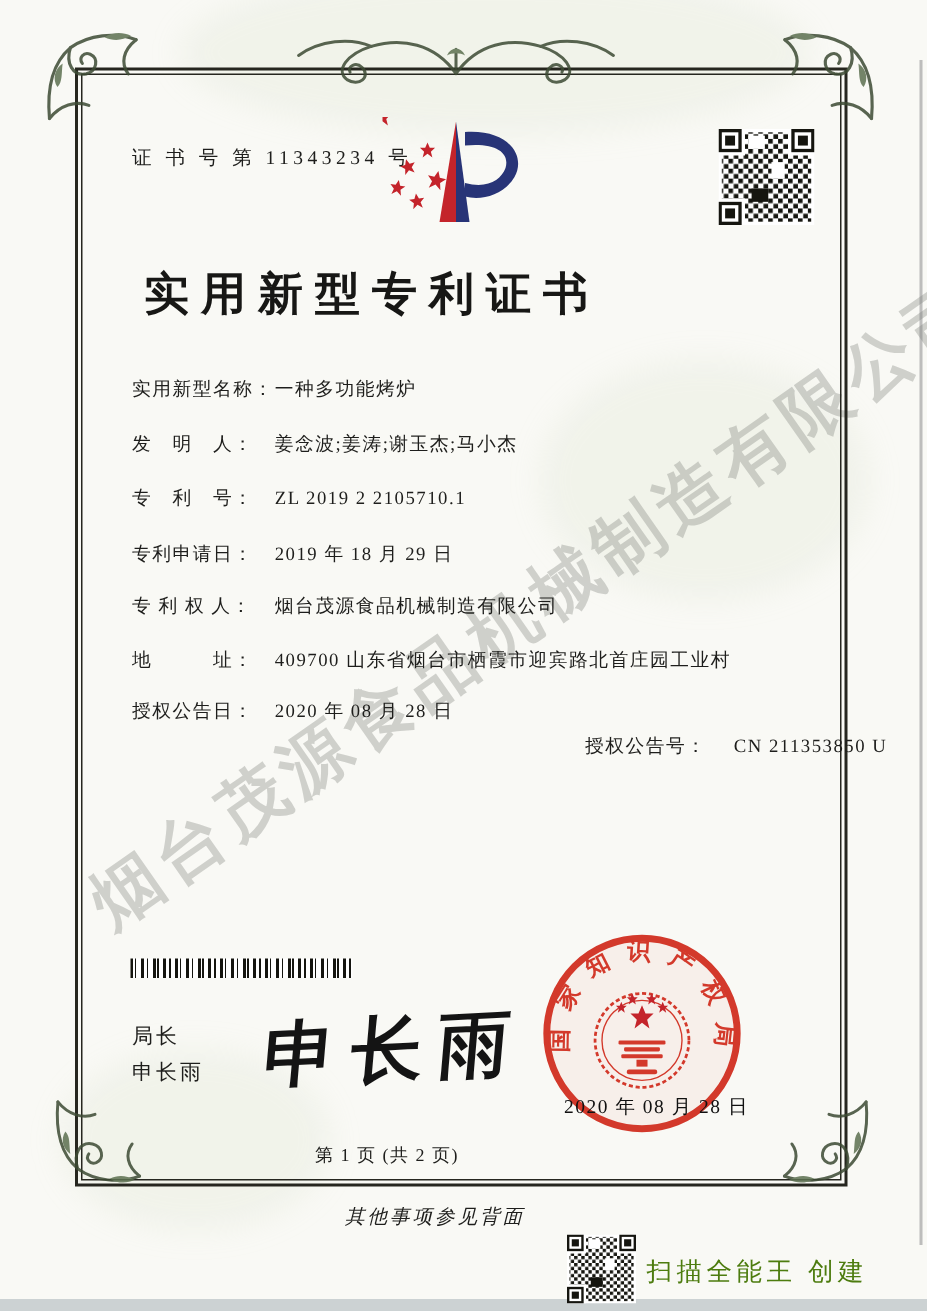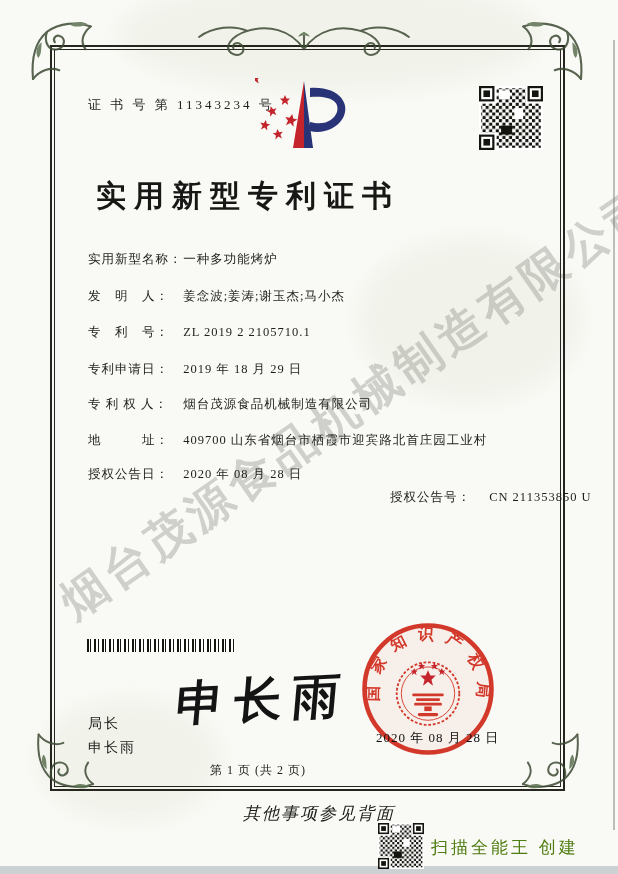--- a/index.html
+++ b/index.html
@@ -20,27 +20,27 @@
   .row{position:absolute;left:88px;font-size:12.5px;letter-spacing:1px;white-space:nowrap;}
   .row .lbl{display:inline-block;width:74px;}
   .row .val{margin-left:17px;}
   .grant2{position:absolute;left:302px;top:0;}
   .grant2 .lbl{width:78px;margin-top:23px;}
   .paras{position:absolute;left:86px;top:492px;width:462px;font-size:12.6px;line-height:17.5px;
     text-align:justify;font-style:italic;color:#262624;}
   .paras p{margin:0;text-indent:2em;}
   .barcode{position:absolute;left:87px;top:639px;width:148px;height:13px;
     background:repeating-linear-gradient(90deg,#15150f 0 2px,#fff 2px 3px,#15150f 3px 4px,#fff 4px 7px,#15150f 7px 9px,#fff 9px 11px,#15150f 11px 12px,#fff 12px 15px);}
-  .officer{position:absolute;left:88px;top:712px;font-size:14px;line-height:24px;letter-spacing:2px;}
+  .officer{position:absolute;left:88px;top:680px;font-size:14px;line-height:24px;letter-spacing:2px;}
   .signature{position:absolute;left:176px;top:668px;font-size:48px;font-weight:600;letter-spacing:10px;
     transform:rotate(-3deg) skewX(-8deg);color:#141414;white-space:nowrap;}
   .seal{position:absolute;left:359px;top:620px;width:138px;height:138px;}
   .seal-date{position:absolute;left:376px;top:729px;font-size:13px;letter-spacing:1px;color:#111;}
   .page-info{position:absolute;left:0;top:762px;width:516px;text-align:center;font-size:12px;letter-spacing:1px;}
-  .back-note{position:absolute;left:243px;top:802px;font-size:17px;letter-spacing:2px;font-style:italic;text-align:right;}
+  .back-note{position:absolute;left:230px;top:802px;font-size:13px;letter-spacing:2px;font-style:italic;text-align:right;}
   .scan-qr{position:absolute;left:378px;top:823px;width:46px;height:46px;}
   .scan-label{position:absolute;left:431px;top:836px;font-size:17px;letter-spacing:3px;color:#4d7c0f;
     font-family:"Liberation Sans","DejaVu Sans",sans-serif;}
   .orn{position:absolute;opacity:0.85;}
   .orn svg{display:block;width:100%;height:100%;}
 </style>
 </head>
 <body>
 
 <div class="page">

